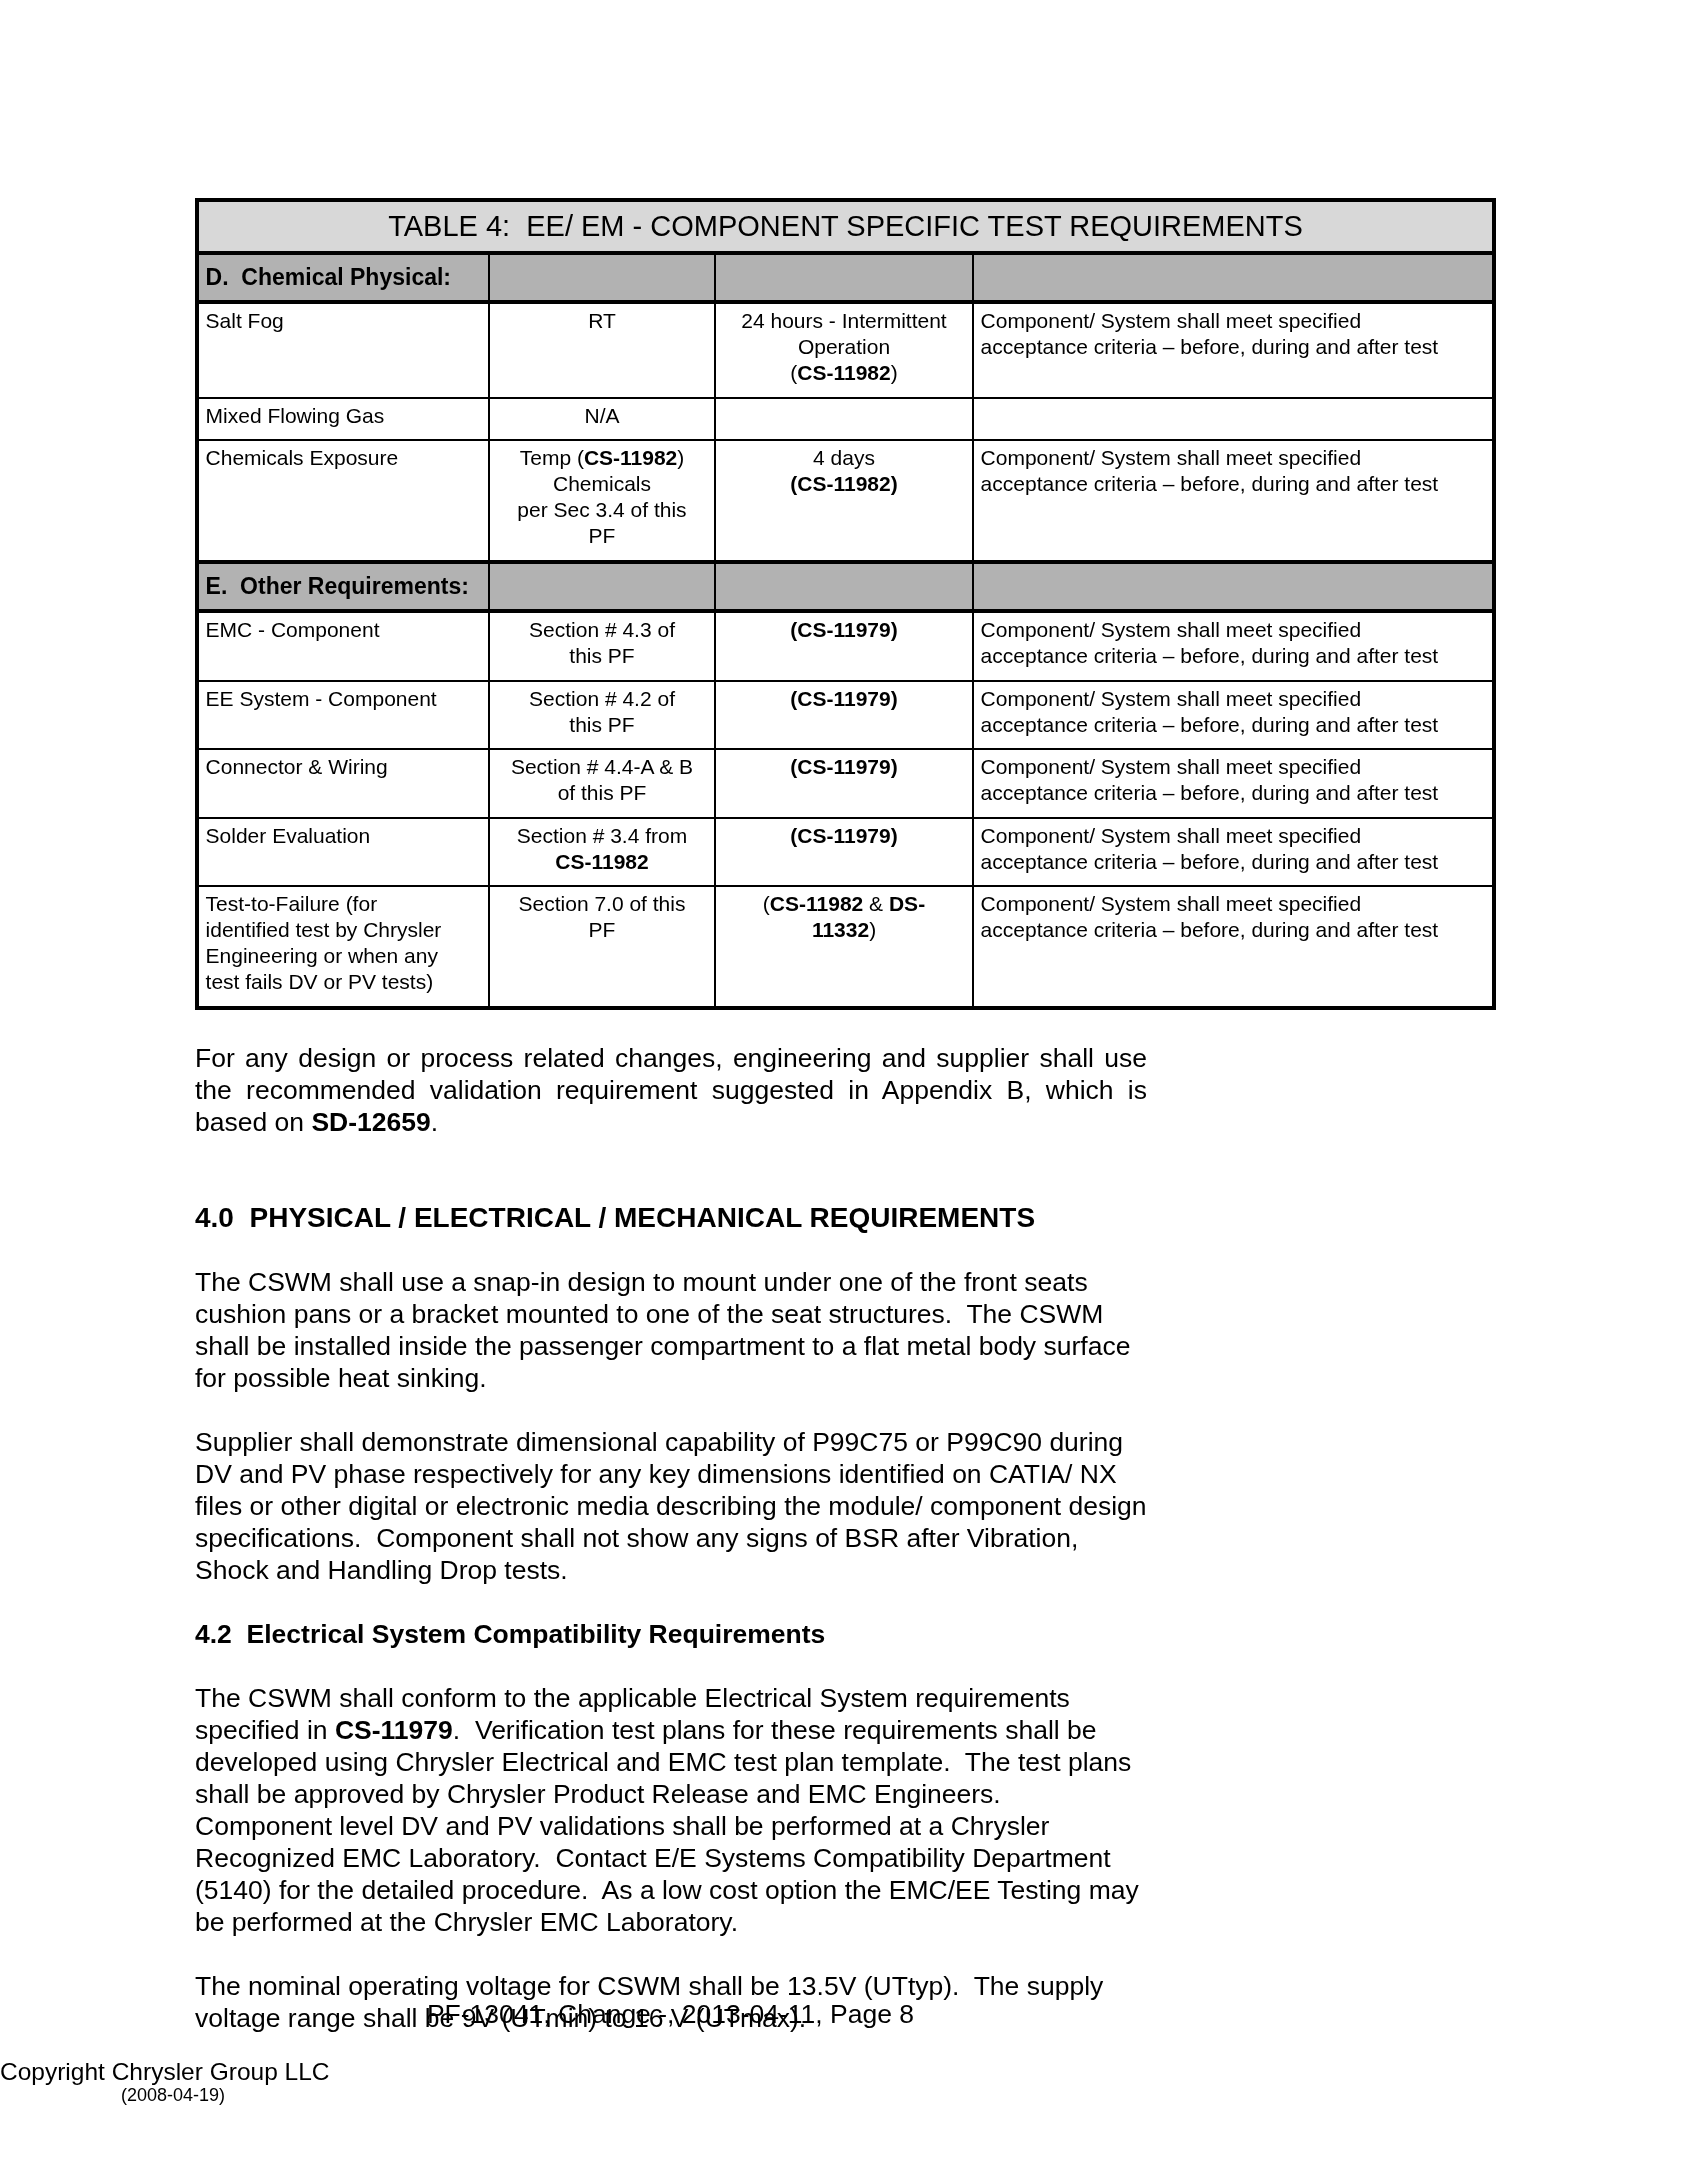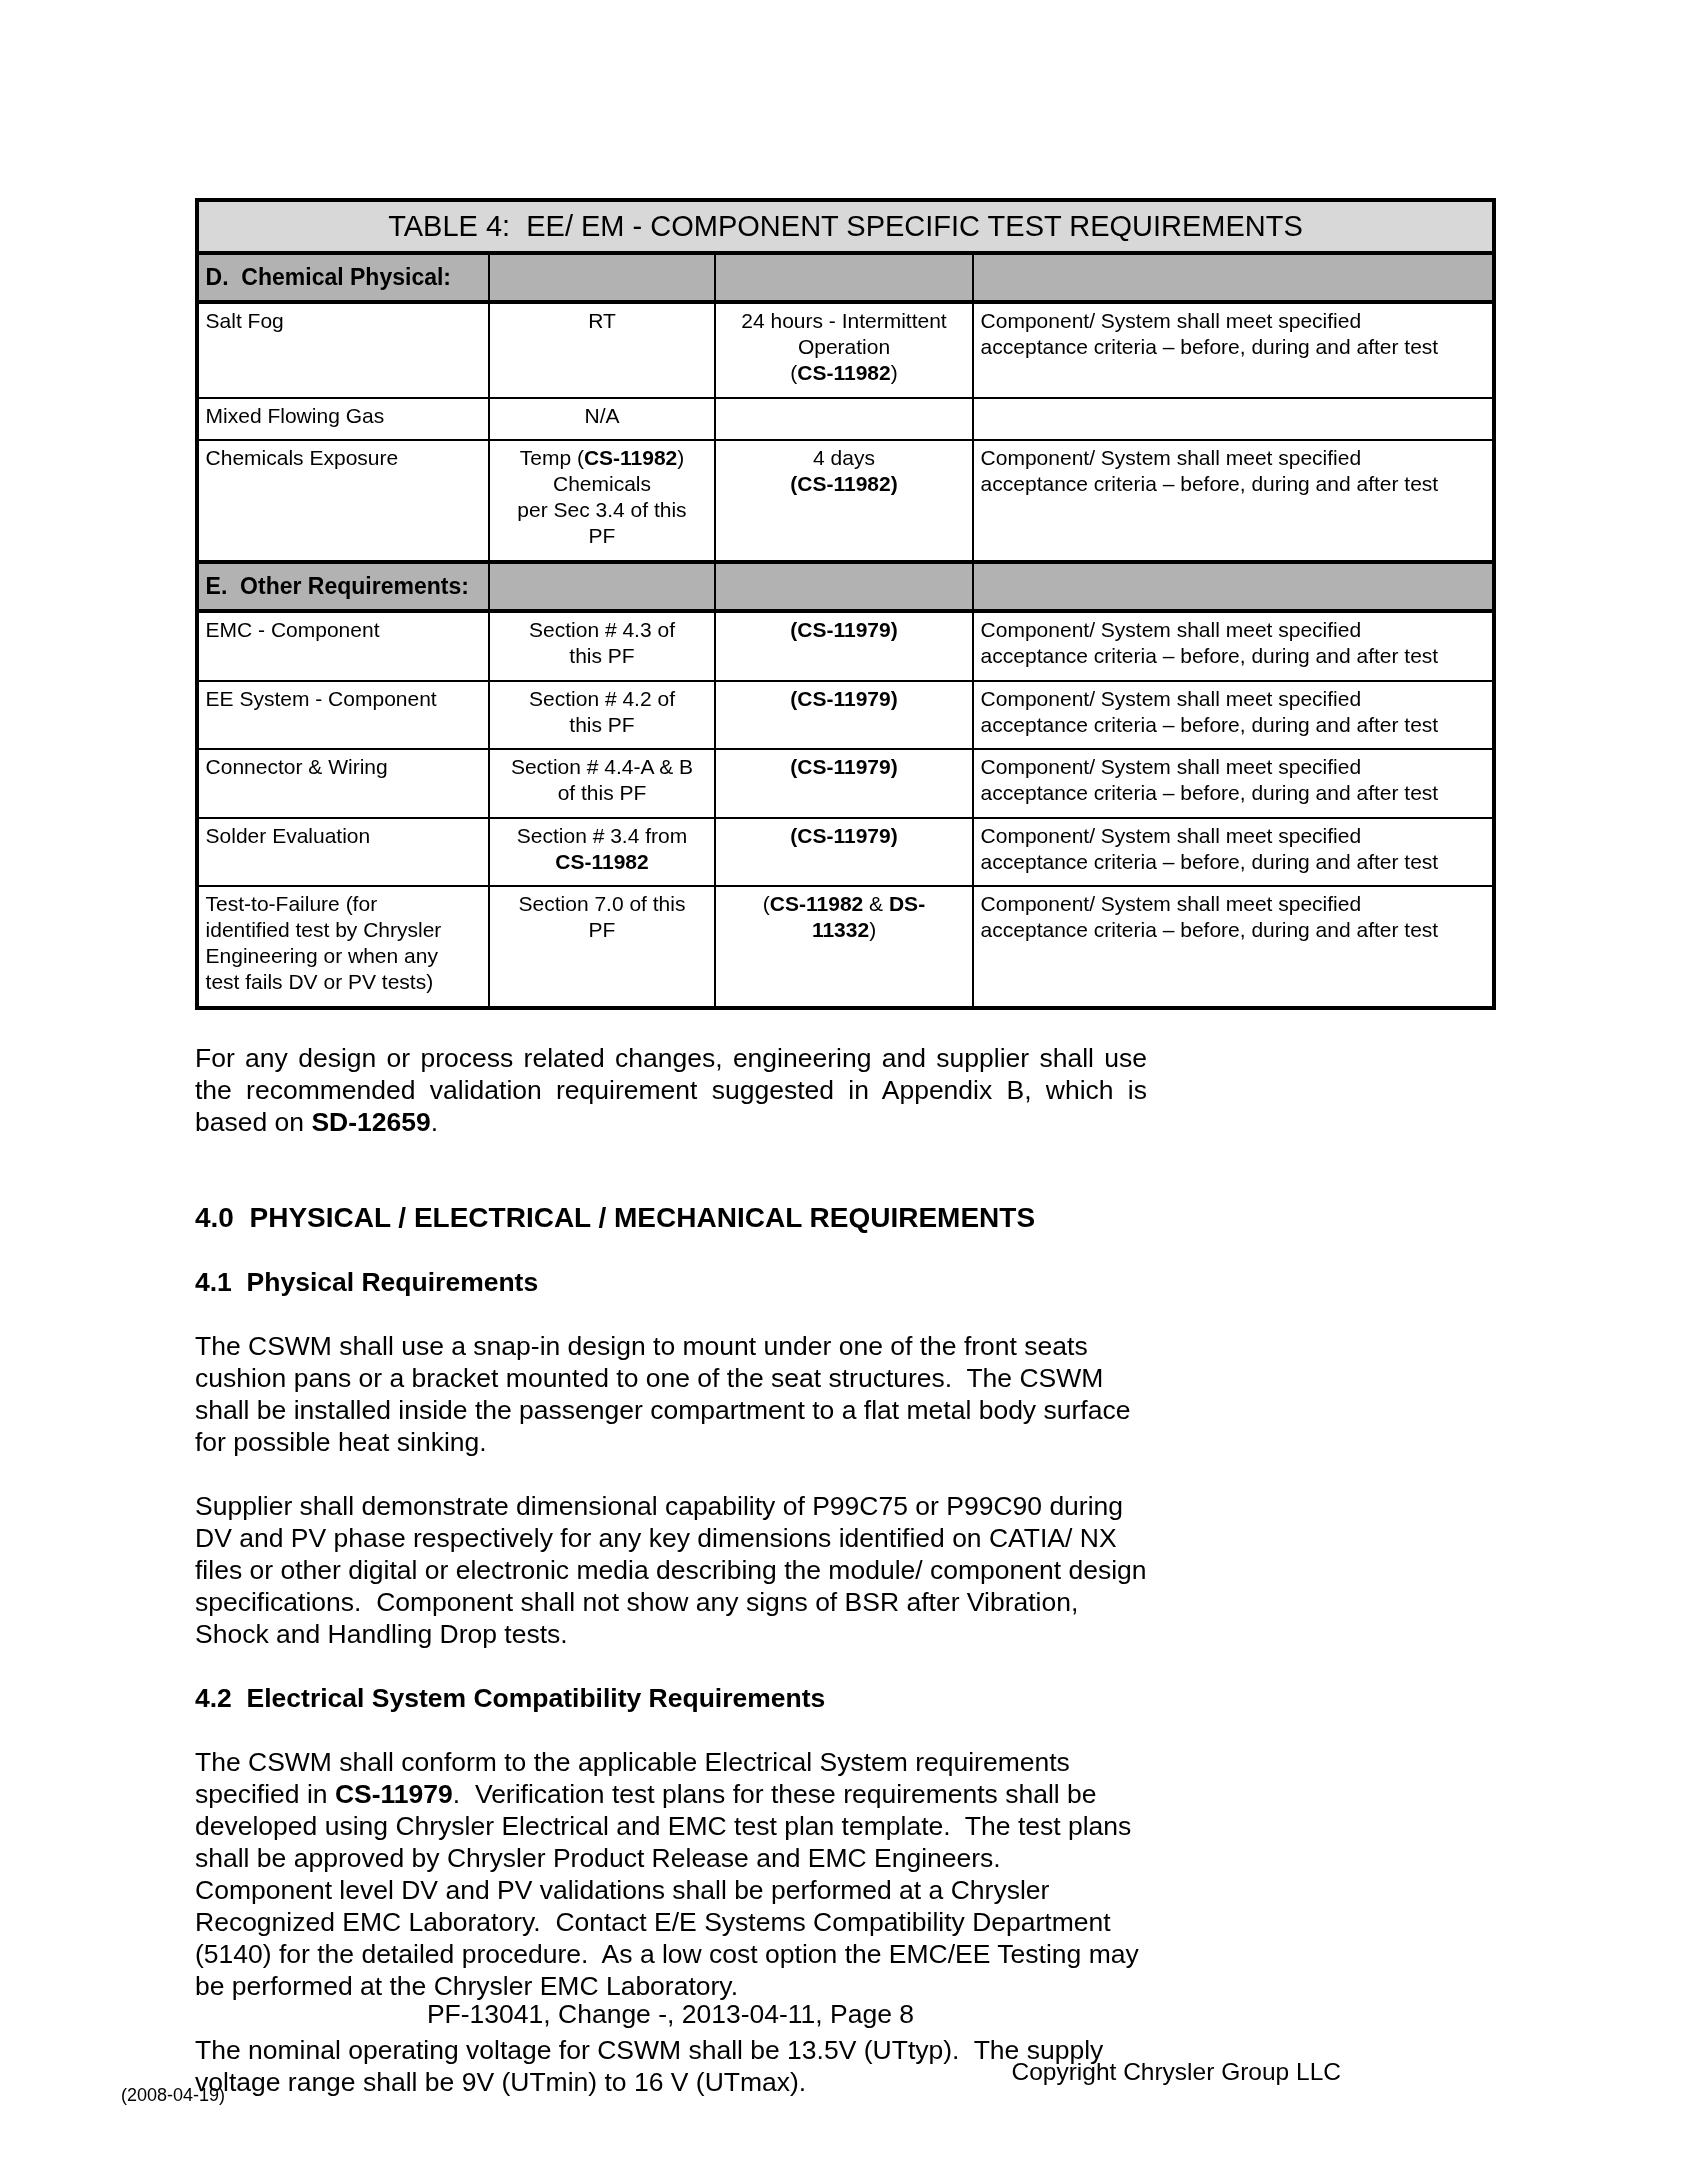--- a/index.html
+++ b/index.html
@@ -46,21 +46,21 @@
     padding:9.3px 6.6px;
     border-top:4px solid var(--border);
     border-bottom:4px solid var(--border);
   }
   .content{ font-size:26.5px; line-height:32px; }
   .content .para{ margin:32px 0 0; white-space:pre-wrap; }
   .content .para.justify{ text-align:justify; }
   .content .h1{ margin:63px 0 0; font-weight:700; font-size:28px; line-height:33px; white-space:pre-wrap; }
   .content .h2{ margin:32px 0 0; font-weight:700; font-size:26.5px; line-height:32px; white-space:pre-wrap; }
   .footer-doc{ position:absolute; top:1999px; left:0; width:100%; text-align:center; font-size:26.5px; }
-  .footer-copy{ position:absolute; top:2058px; left:0; width:100%; text-align:right; font-size:24.5px; }
+  .footer-copy{ position:absolute; top:2058px; left:0; width:100%; text-align:left; font-size:24.5px; }
   .footer-stamp{ position:absolute; top:2085px; left:121px; font-size:18px; }
 </style>
 </head>
 <body>
 
 <div class="page">
 
   <table class="spec">
     <colgroup>
       <col style="width:292px">
@@ -133,21 +133,20 @@
           <td class="c1">Section 7.0 of this<br>PF</td>
           <td class="c2">(<b>CS-11982</b> &amp; <b>DS-</b><br><b>11332</b>)</td>
           <td class="c3">Component/ System shall meet specified<br>acceptance criteria – before, during and after test</td>
         </tr>
       </tbody>
   </table>
 
   <div class="content">
       <div class="para justify">For any design or process related changes, engineering and supplier shall use the recommended validation requirement suggested in Appendix B, which is based on <b>SD-12659</b>.</div>
       <div class="h1">4.0  PHYSICAL / ELECTRICAL / MECHANICAL REQUIREMENTS</div>
-      <div class="h2">4.1  Physical Requirements</div>
       <div class="para">The CSWM shall use a snap-in design to mount under one of the front seats cushion pans or a bracket mounted to one of the seat structures.  The CSWM shall be installed inside the passenger compartment to a flat metal body surface for possible heat sinking.</div>
       <div class="para">Supplier shall demonstrate dimensional capability of P99C75 or P99C90 during DV and PV phase respectively for any key dimensions identified on CATIA/ NX files or other digital or electronic media describing the module/ component design specifications.  Component shall not show any signs of BSR after Vibration, Shock and Handling Drop tests.</div>
       <div class="h2">4.2  Electrical System Compatibility Requirements</div>
       <div class="para">The CSWM shall conform to the applicable Electrical System requirements specified in <b>CS-11979</b>.  Verification test plans for these requirements shall be developed using Chrysler Electrical and EMC test plan template.  The test plans shall be approved by Chrysler Product Release and EMC Engineers.  Component level DV and PV validations shall be performed at a Chrysler Recognized EMC Laboratory.  Contact E/E Systems Compatibility Department (5140) for the detailed procedure.  As a low cost option the EMC/EE Testing may be performed at the Chrysler EMC Laboratory.</div>
       <div class="para">The nominal operating voltage for CSWM shall be 13.5V (UTtyp).  The supply voltage range shall be 9V (UTmin) to 16 V (UTmax).</div>
     </div>
 
   <div class="footer-doc">PF-13041, Change -, 2013-04-11, Page 8</div>
   <div class="footer-copy">Copyright Chrysler Group LLC</div>
   <div class="footer-stamp">(2008-04-19)</div>

